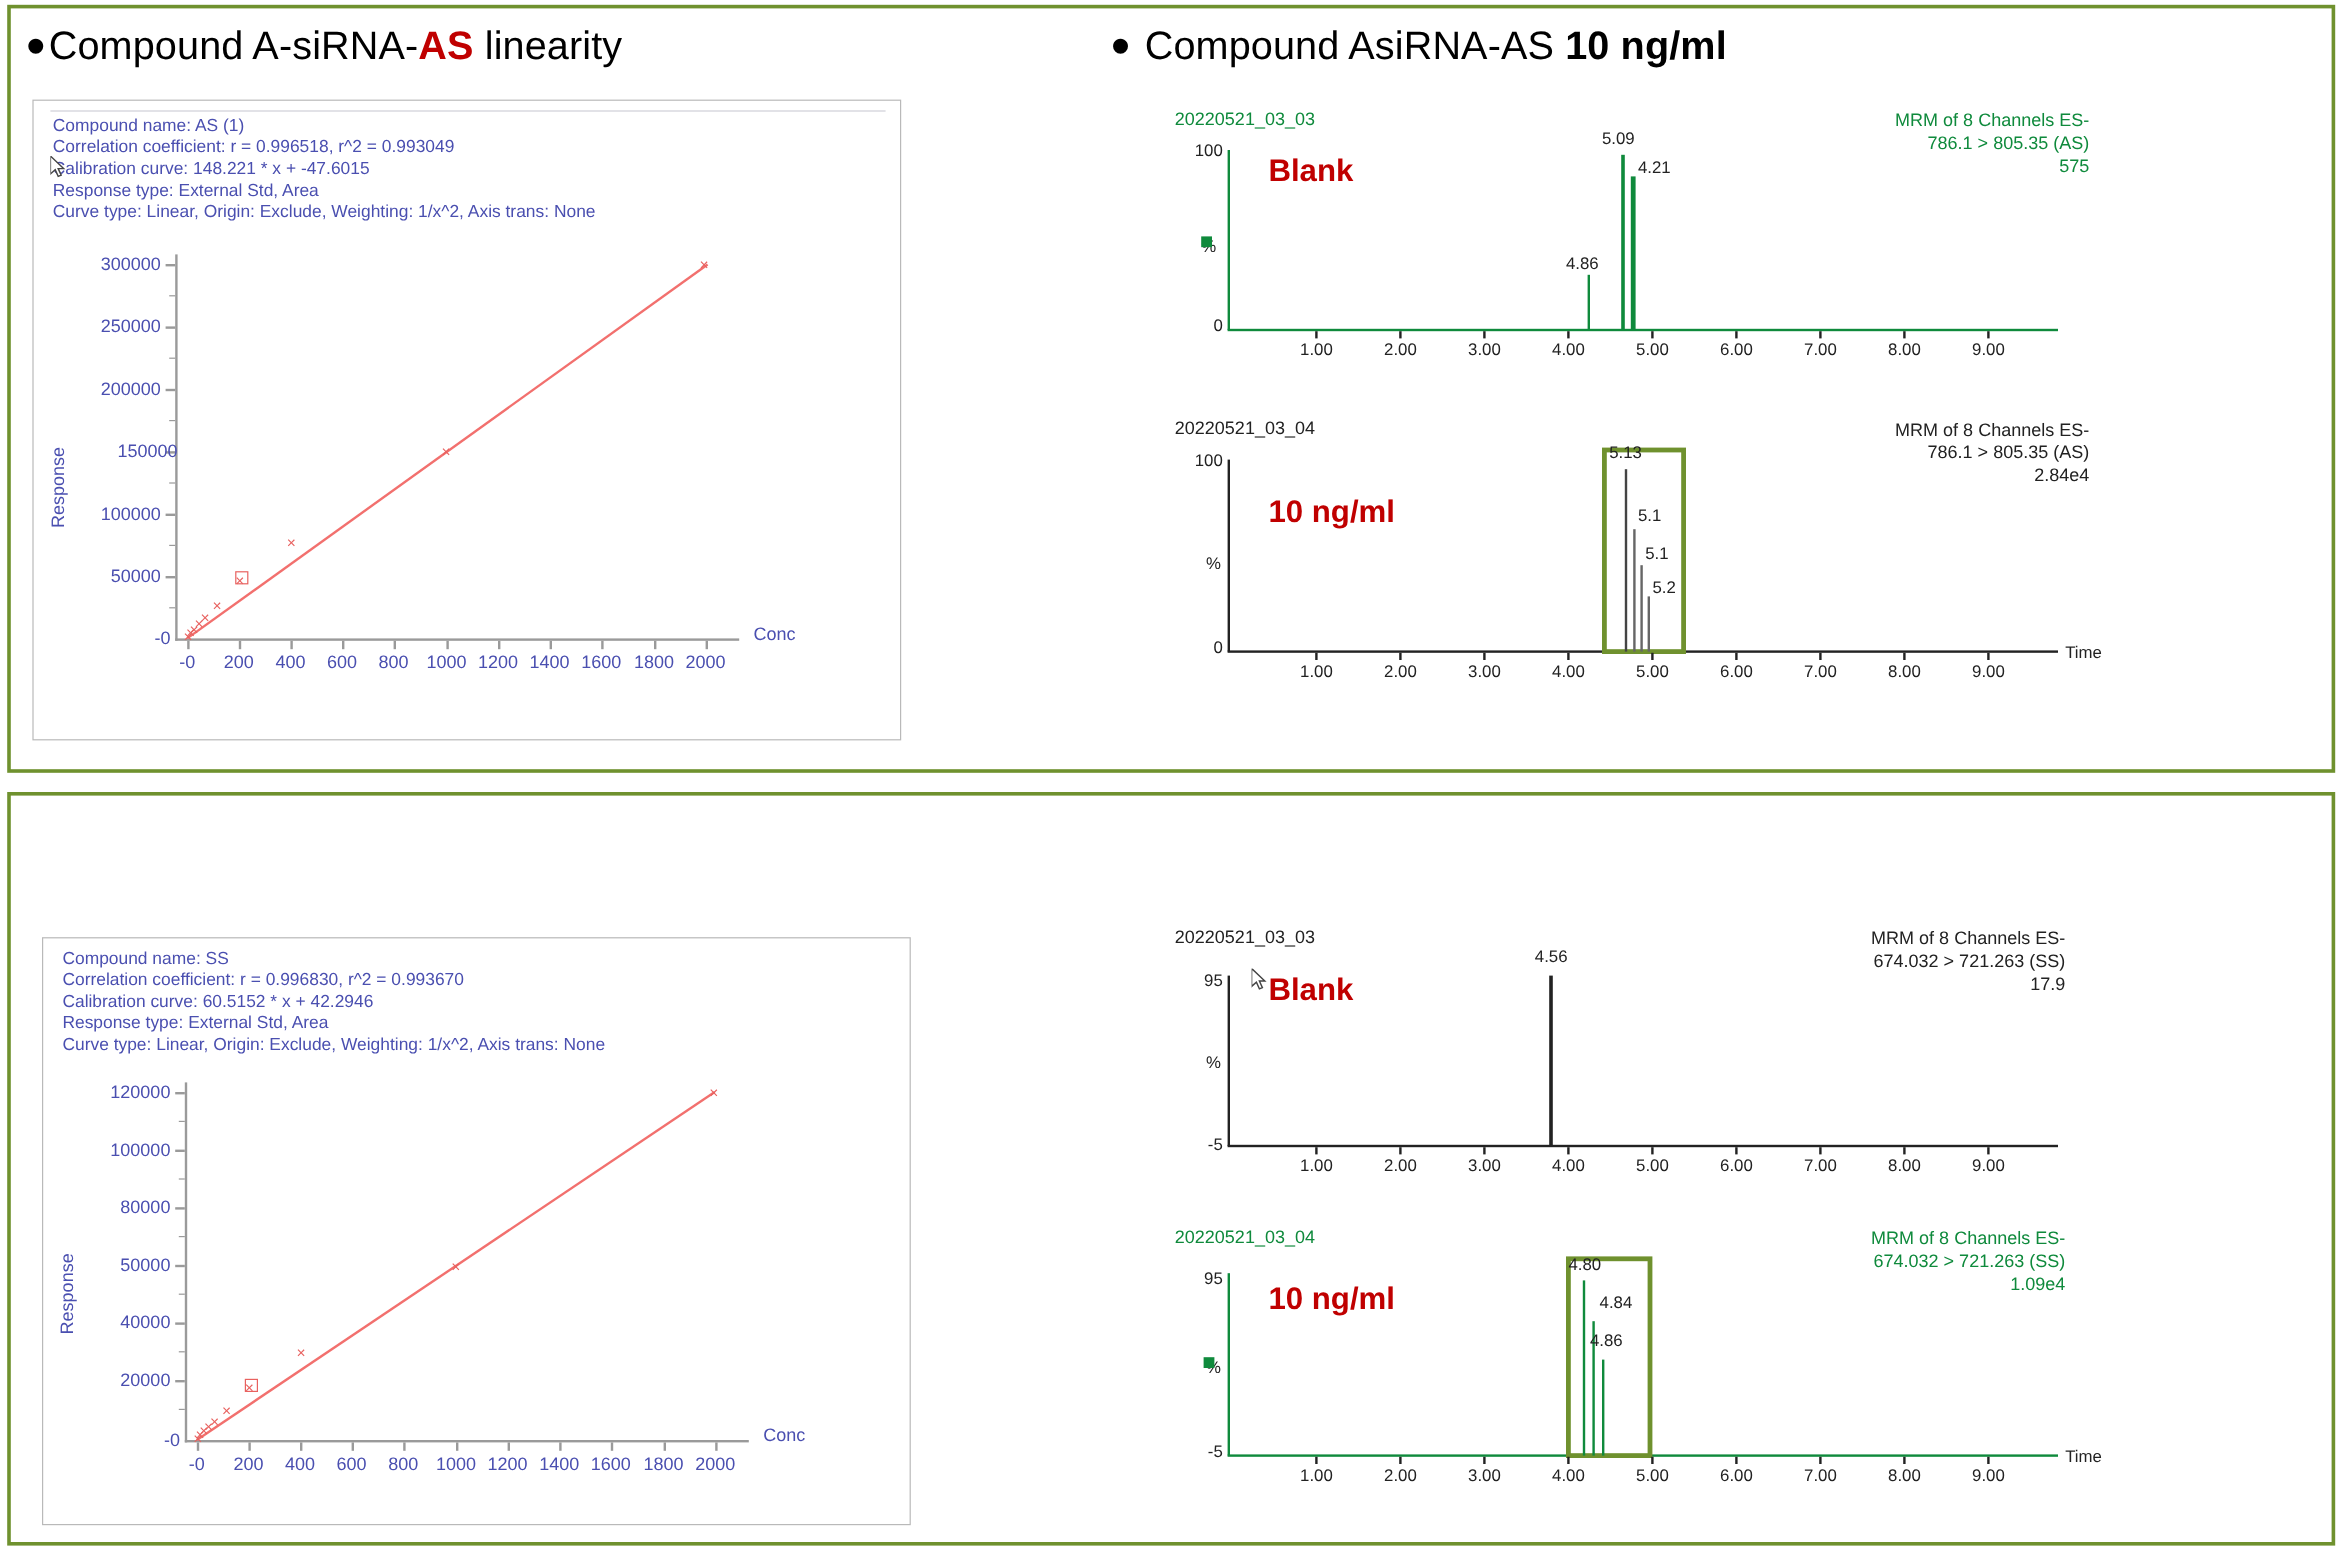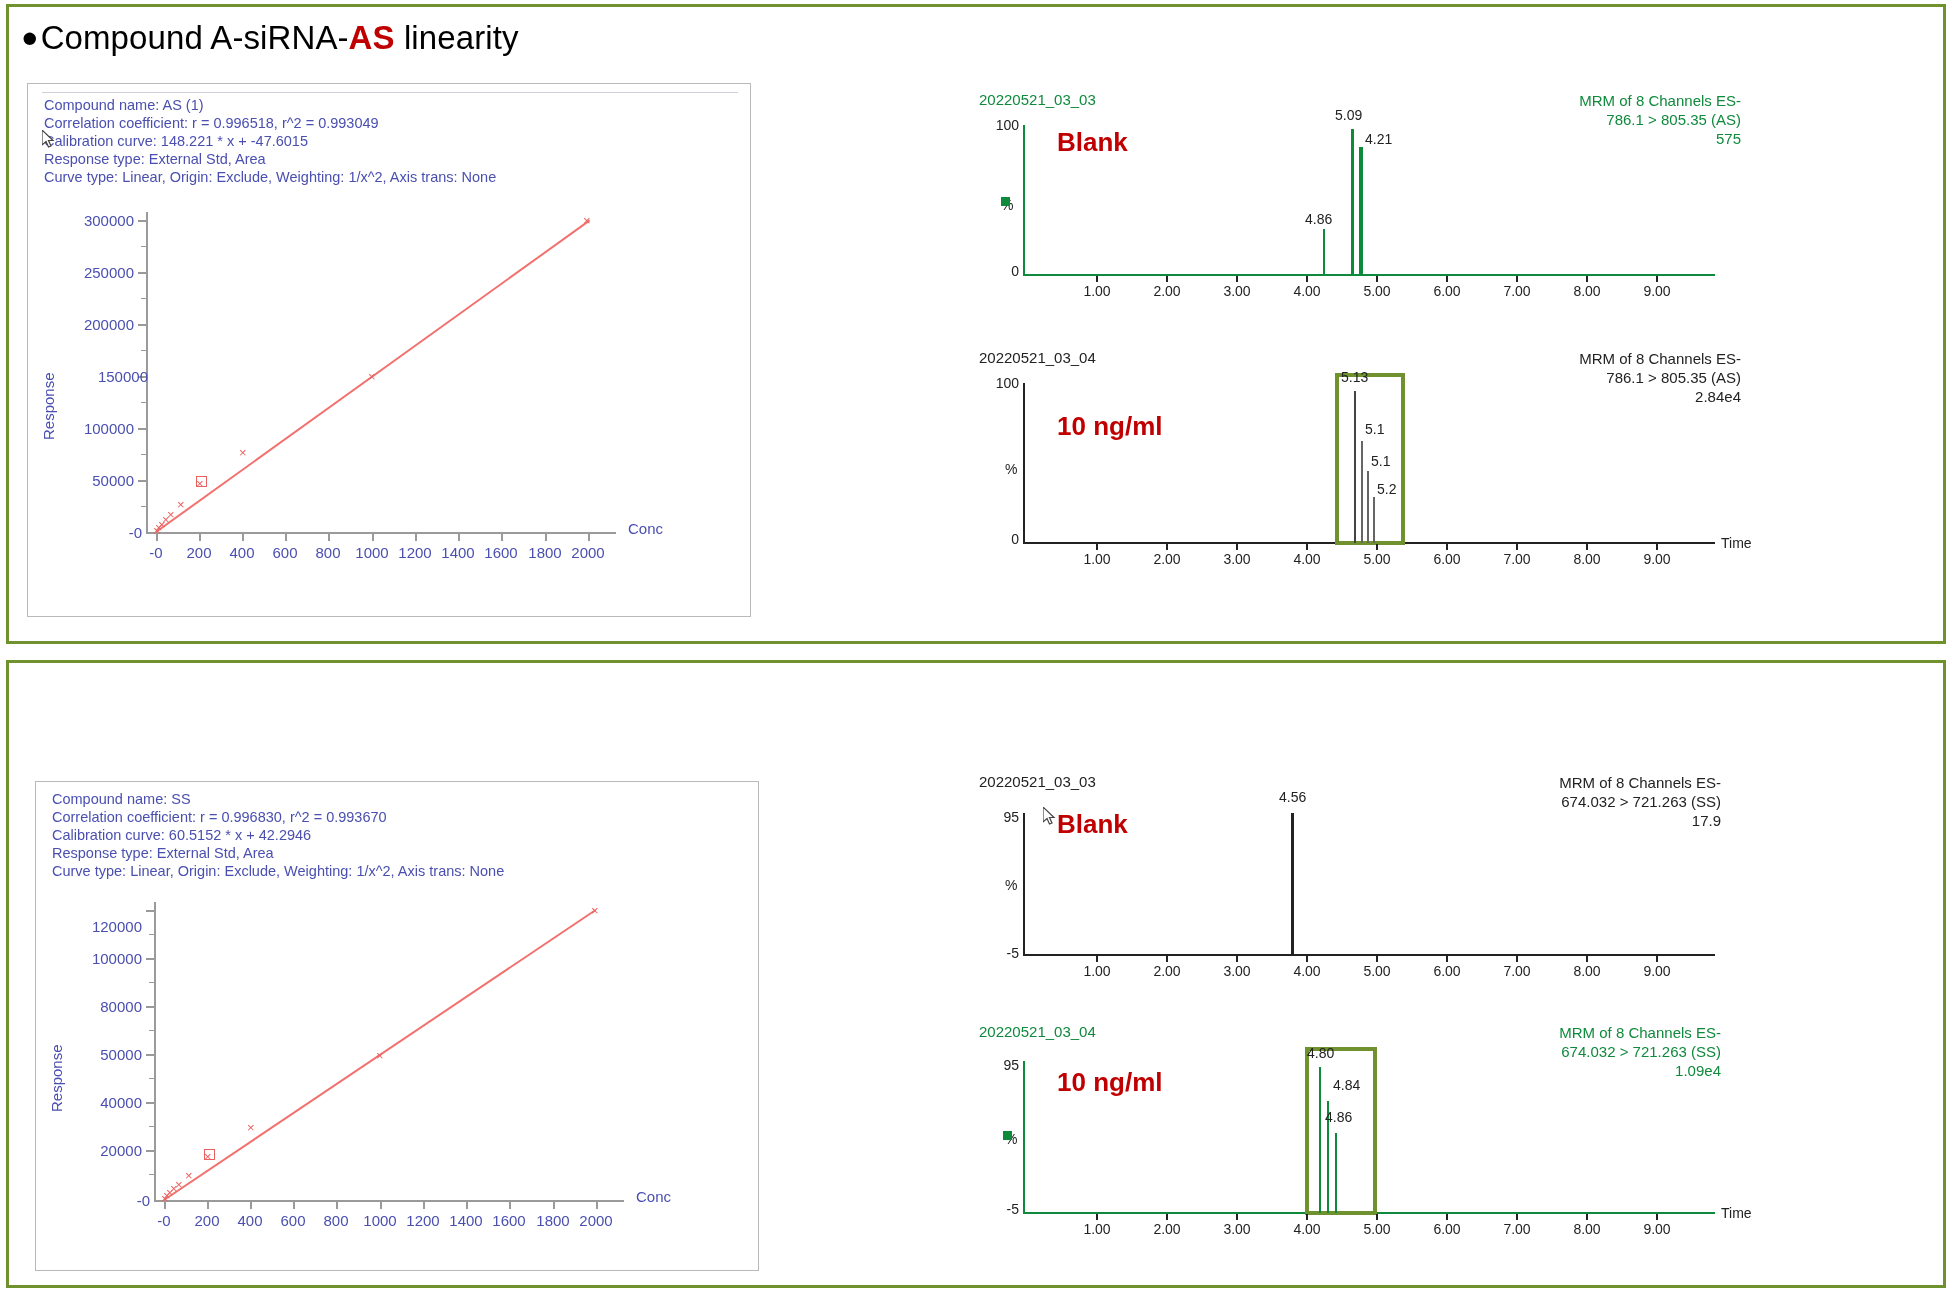--- a/index.html
+++ b/index.html
@@ -96,20 +96,23 @@
 <body>
 
 <div class="slide">
 
   <div class="panel panel-top">
 
     <div class="heading" style="left:12px;top:12px;">
       <span class="bullet">●</span><span>Compound A-siRNA-</span><span class="red">AS</span><span> linearity</span>
     </div>
 
+    <div class="heading" style="left:916px;top:12px;">
+      <span class="bullet">●</span> <span>Compound AsiRNA-AS </span><span class="bold">10 ng/ml</span>
+    </div>
 
     <div class="shot bordered" style="left:18px;top:76px;width:724px;height:534px;">
 
       <div class="calib-rule" style="left:14px;top:8px;width:696px;"></div>
 
       <div class="calib-text" style="left:16px;top:12px;">Compound name: AS (1)</div>
       <div class="calib-text" style="left:16px;top:30px;">Correlation coefficient: r = 0.996518, r^2 = 0.993049</div>
       <div class="calib-text" style="left:16px;top:48px;">Calibration curve: 148.221 * x + -47.6015</div>
       <div class="calib-text" style="left:16px;top:66px;">Response type: External Std, Area</div>
       <div class="calib-text" style="left:16px;top:84px;">Curve type: Linear, Origin: Exclude, Weighting: 1/x^2, Axis trans: None</div>
@@ -314,21 +317,21 @@
         <div class="tickmark" style="left:110px;top:272px;width:8px;height:1.5px;"></div>
         <div class="tickmark" style="left:110px;top:320px;width:8px;height:1.5px;"></div>
         <div class="tickmark" style="left:110px;top:368px;width:8px;height:1.5px;"></div>
         <div class="tickmark" style="left:113px;top:152px;width:5px;height:1px;"></div>
         <div class="tickmark" style="left:113px;top:200px;width:5px;height:1px;"></div>
         <div class="tickmark" style="left:113px;top:248px;width:5px;height:1px;"></div>
         <div class="tickmark" style="left:113px;top:296px;width:5px;height:1px;"></div>
         <div class="tickmark" style="left:113px;top:344px;width:5px;height:1px;"></div>
         <div class="tickmark" style="left:113px;top:392px;width:5px;height:1px;"></div>
 
-        <div class="ytick-label" style="left:20px;top:136px;width:86px;">120000</div>
+        <div class="ytick-label" style="left:20px;top:120px;width:86px;">120000</div>
         <div class="ytick-label" style="left:20px;top:168px;width:86px;">100000</div>
         <div class="ytick-label" style="left:20px;top:216px;width:86px;">80000</div>
         <div class="ytick-label" style="left:20px;top:264px;width:86px;">50000</div>
         <div class="ytick-label" style="left:20px;top:312px;width:86px;">40000</div>
         <div class="ytick-label" style="left:20px;top:360px;width:86px;">20000</div>
         <div class="ytick-label" style="left:88px;top:410px;width:26px;">-0</div>
 
         <div class="axis-title vert" style="left:12px;top:330px;">Response</div>
         <div class="axis-title" style="left:600px;top:406px;">Conc</div>
 

